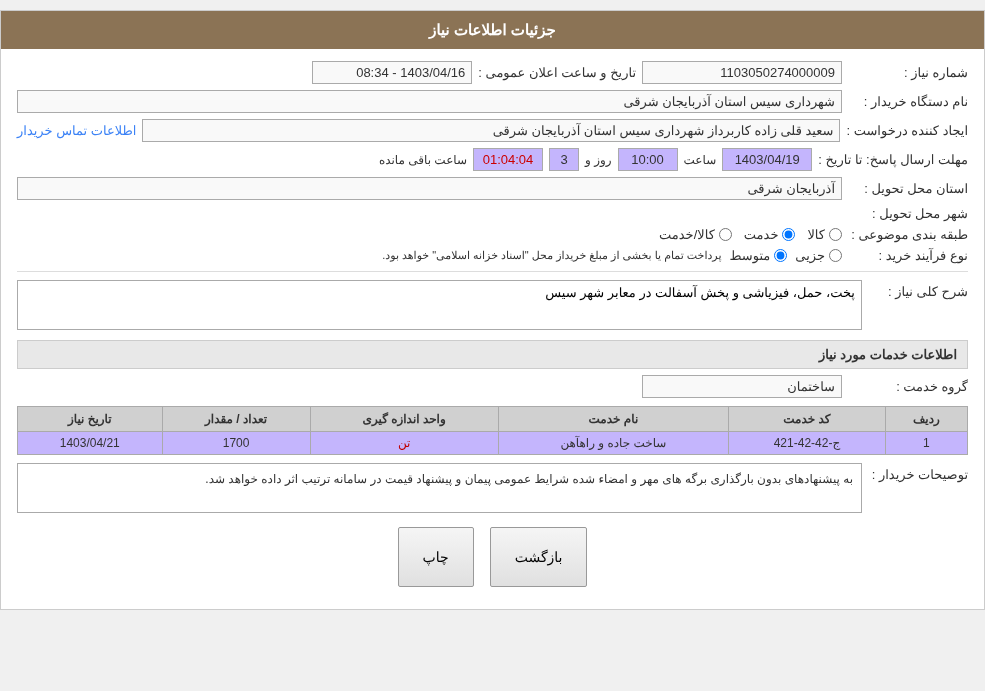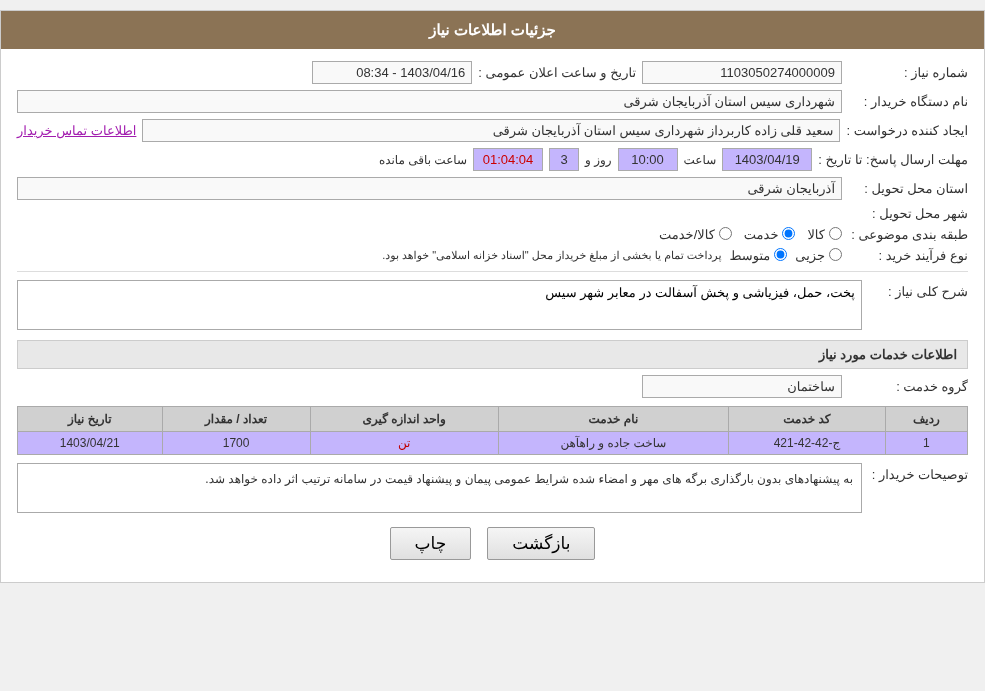--- a/index.html
+++ b/index.html
@@ -45,22 +45,21 @@
       background: #fff;
       padding: 3px 6px;
       min-height: 22px;
       flex: 1;
       text-align: right;
     }
     .field-box.fixed {
       background: #f9f9f9;
     }
     .link-text {
-      color: #a21caf;
-      text-decoration: underline;
+      color: #3b82f6;
       cursor: pointer;
       white-space: nowrap;
       text-align: center;
     }
     .inline-label {
       white-space: nowrap;
       font-size: 12px;
     }
     .small-field {
       border: 1px solid #aaa;
@@ -78,21 +77,21 @@
       margin: 10px 0 6px 0;
       font-size: 13px;
     }
     .radio-group {
       display: flex;
       gap: 12px;
       align-items: center;
     }
     .radio-item {
       display: flex;
-      align-items: flex-start;
+      align-items: center;
       gap: 4px;
     }
     .textarea-box {
       border: 1px solid #aaa;
       background: #fff;
       padding: 4px 6px;
       width: 100%;
       min-height: 50px;
       text-align: right;
       resize: none;
@@ -132,26 +131,26 @@
       min-height: 50px;
     }
     .buttons-row {
       display: flex;
       justify-content: center;
       gap: 16px;
       margin-top: 14px;
       margin-bottom: 10px;
     }
     .btn {
-      padding: 5px 24px;
+      padding: 21px 24px;
       border: 1px solid #999;
       background: linear-gradient(to bottom, #f5f5f5, #e0e0e0);
       cursor: pointer;
       font-family: Tahoma, Arial, sans-serif;
-      font-size: 17px;
+      font-size: 14px;
       border-radius: 2px;
     }
     .divider {
       border: none;
       border-top: 1px solid #ddd;
       margin: 8px 0;
     }
     .purchase-type-row {
       display: flex;
       align-items: center;

